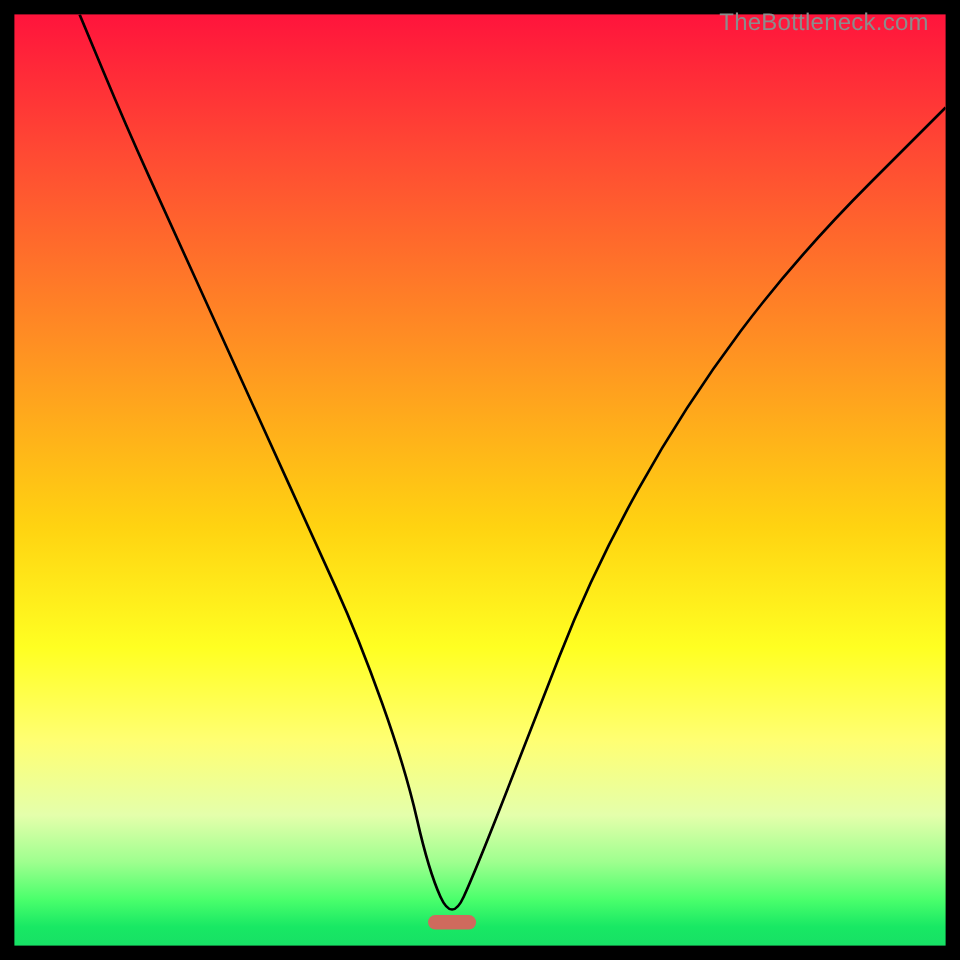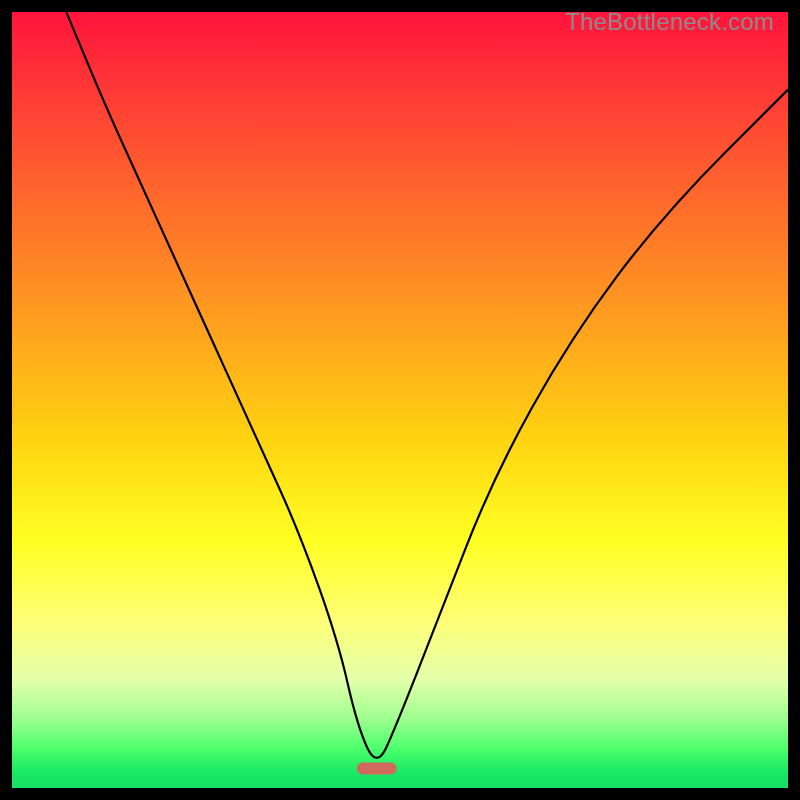--- a/index.html
+++ b/index.html
@@ -49,21 +49,21 @@
   .curve {
     fill: none;
     stroke: #000;
     stroke-width: 2.2;
   }
   .watermark {
     position: absolute;
     right: 14px;
     top: -4px;
     color: #8c8c8c;
-    font-size: 24px;
+    font-size: 20px;
     font-weight: 500;
     letter-spacing: 0.2px;
   }
 </style>
 </head>
 <body>
 
 <div class="frame">
   <div class="plot-area">
     <div class="watermark">TheBottleneck.com</div>

